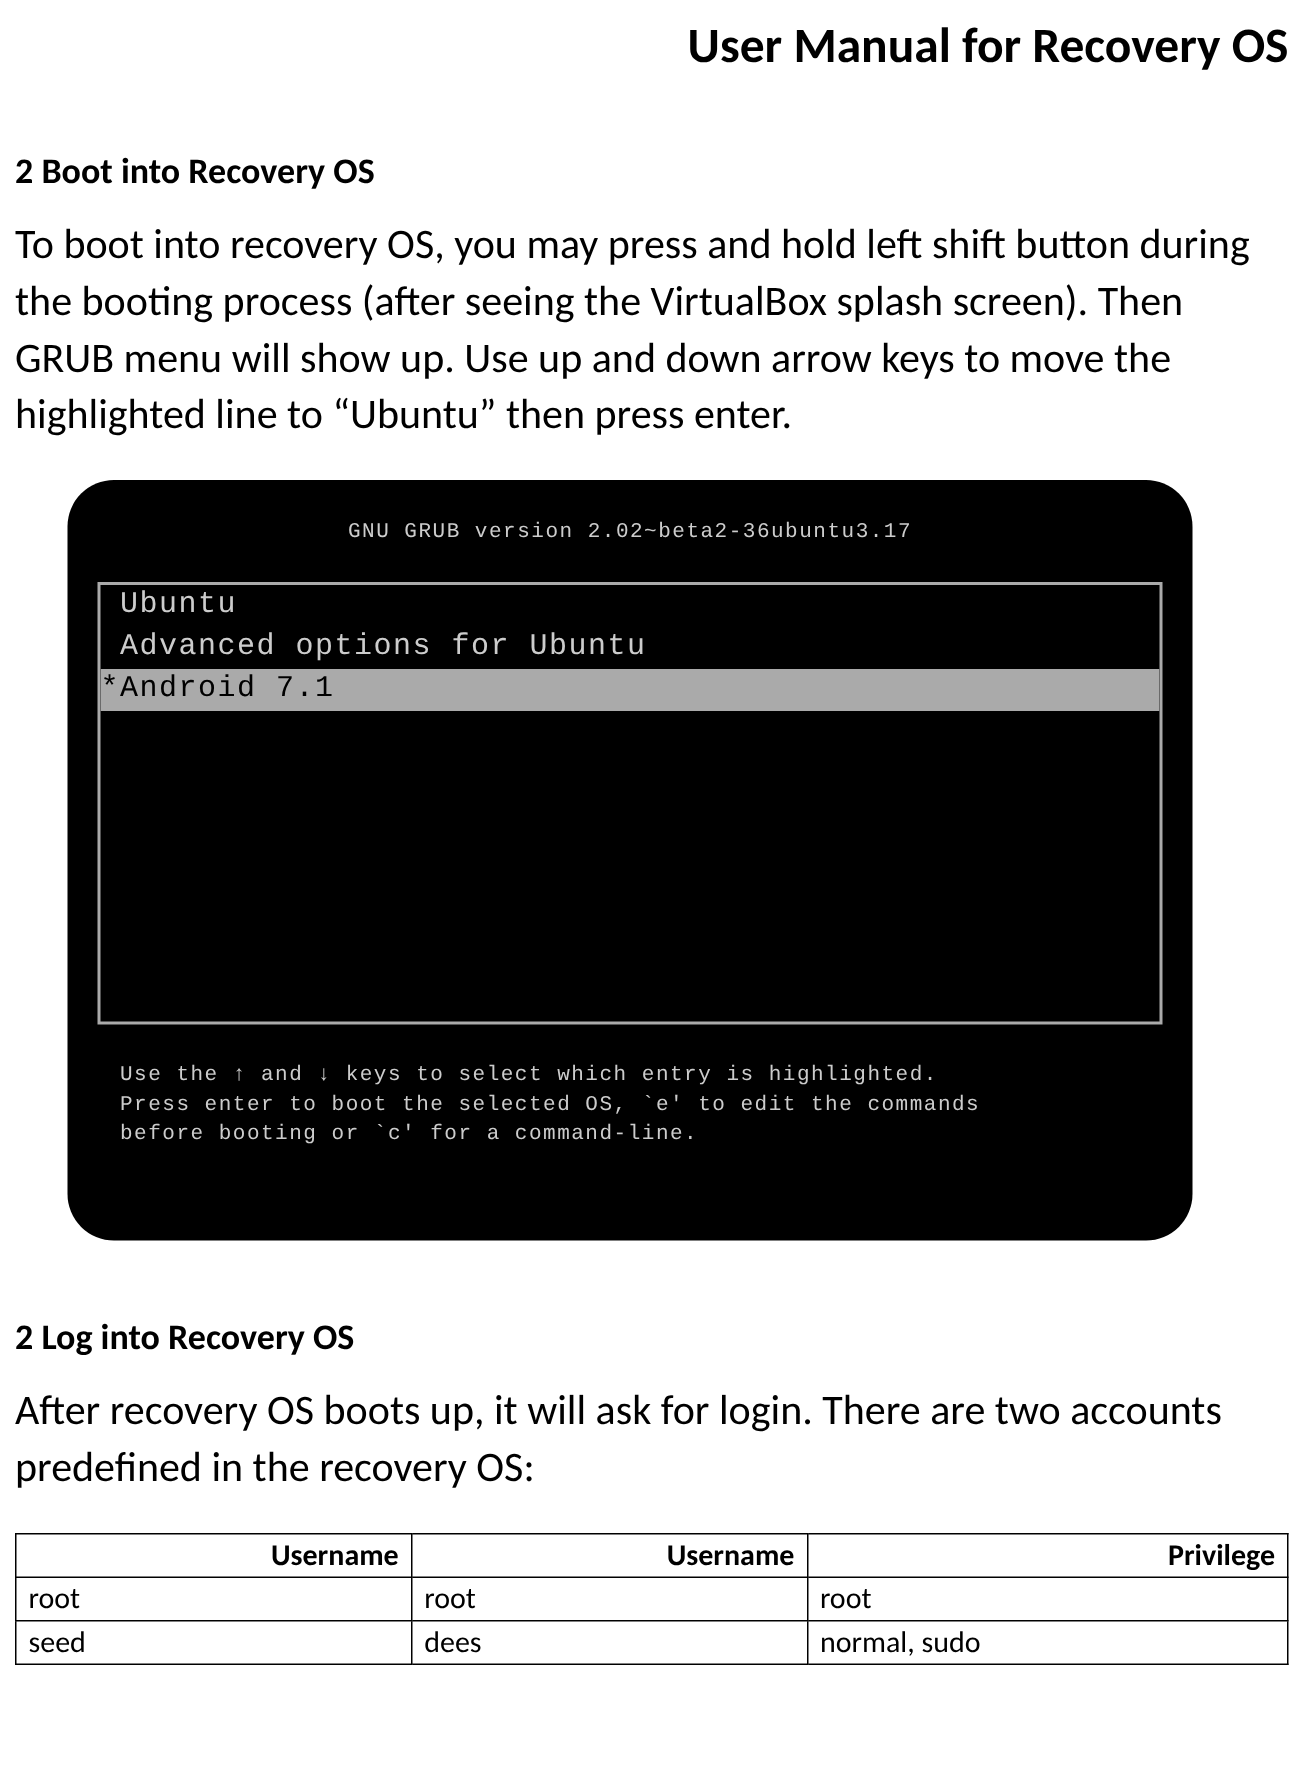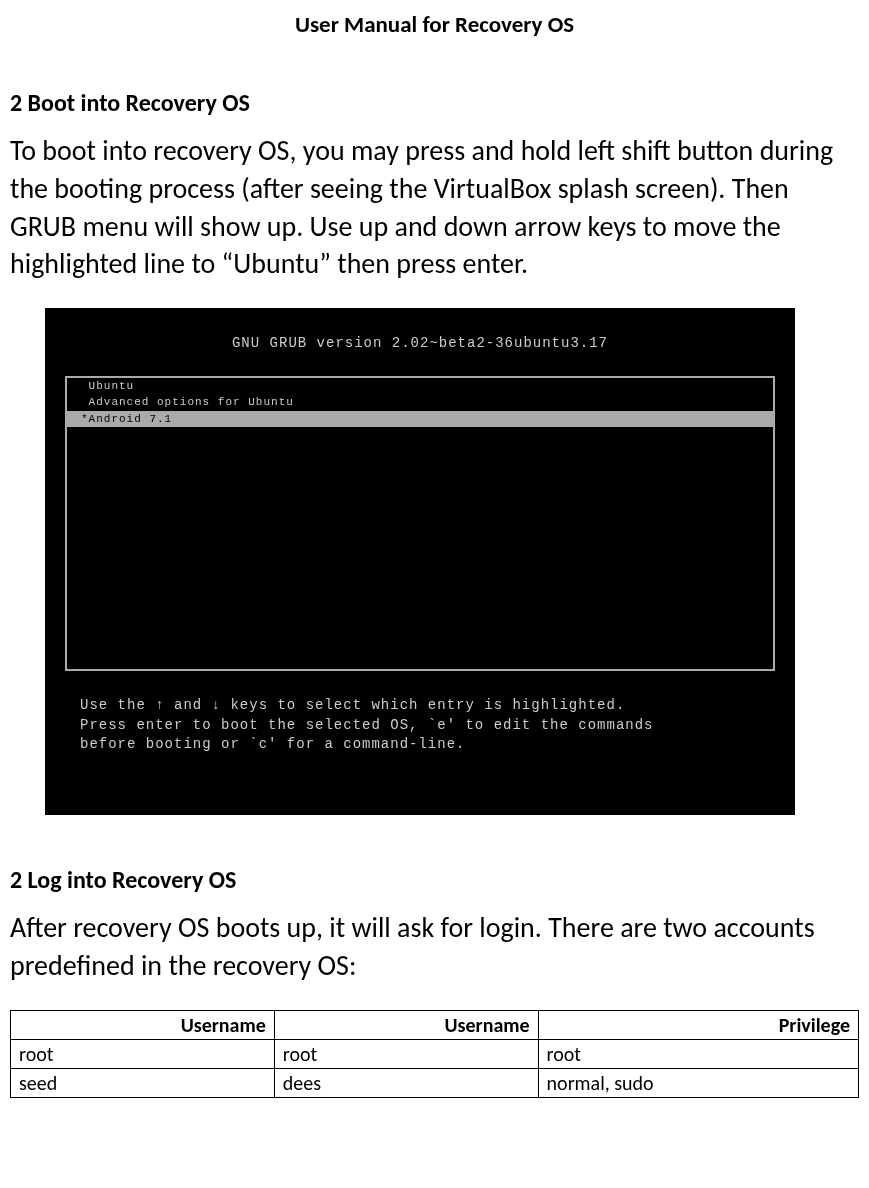--- a/index.html
+++ b/index.html
@@ -5,22 +5,22 @@
     * { margin: 0; padding: 0; box-sizing: border-box; }
     body {
       width: 869px;
       margin: 0 auto;
       font-family: Calibri, Arial, sans-serif;
       color: #000;
       background: #fff;
       padding: 0 10px 30px 10px;
     }
     .doc-title {
-      text-align: center;
-      font-size: 23px;
+      text-align: right;
+      font-size: 33px;
       font-weight: bold;
       margin: 10px 0 50px 0;
     }
     .section-heading {
       font-size: 24px;
       font-weight: bold;
       margin: 20px 0 15px 0;
     }
     .body-text {
       font-size: 28px;
@@ -29,36 +29,37 @@
     }
     .grub-screen {
       width: 750px;
       margin: 0 0 50px 35px;
       background: #000;
       color: #CCC;
       font-family: "Courier New", monospace;
       font-size: 14px;
       padding: 22px 15px 35px 15px;
       letter-spacing: 1px;
+      border-radius: 31px;
     }
     .grub-header {
       text-align: center;
       margin: 5px 0 25px 0;
       font-size: 14px;
     }
     .grub-menu-box {
       border: 2px solid #AAA;
       height: 295px;
       margin: 0 5px;
       padding: 0;
       overflow: hidden;
     }
     .grub-entry {
-      padding: 1px 14px;
-      font-size: 11px;
+      padding: 1px 0;
+      font-size: 20px;
       line-height: 1.3;
       white-space: pre;
     }
     .grub-entry.selected {
       background: #AAA;
       color: #000000;
     }
     .grub-footer {
       margin: 25px 20px 25px 20px;
       font-size: 14px;

